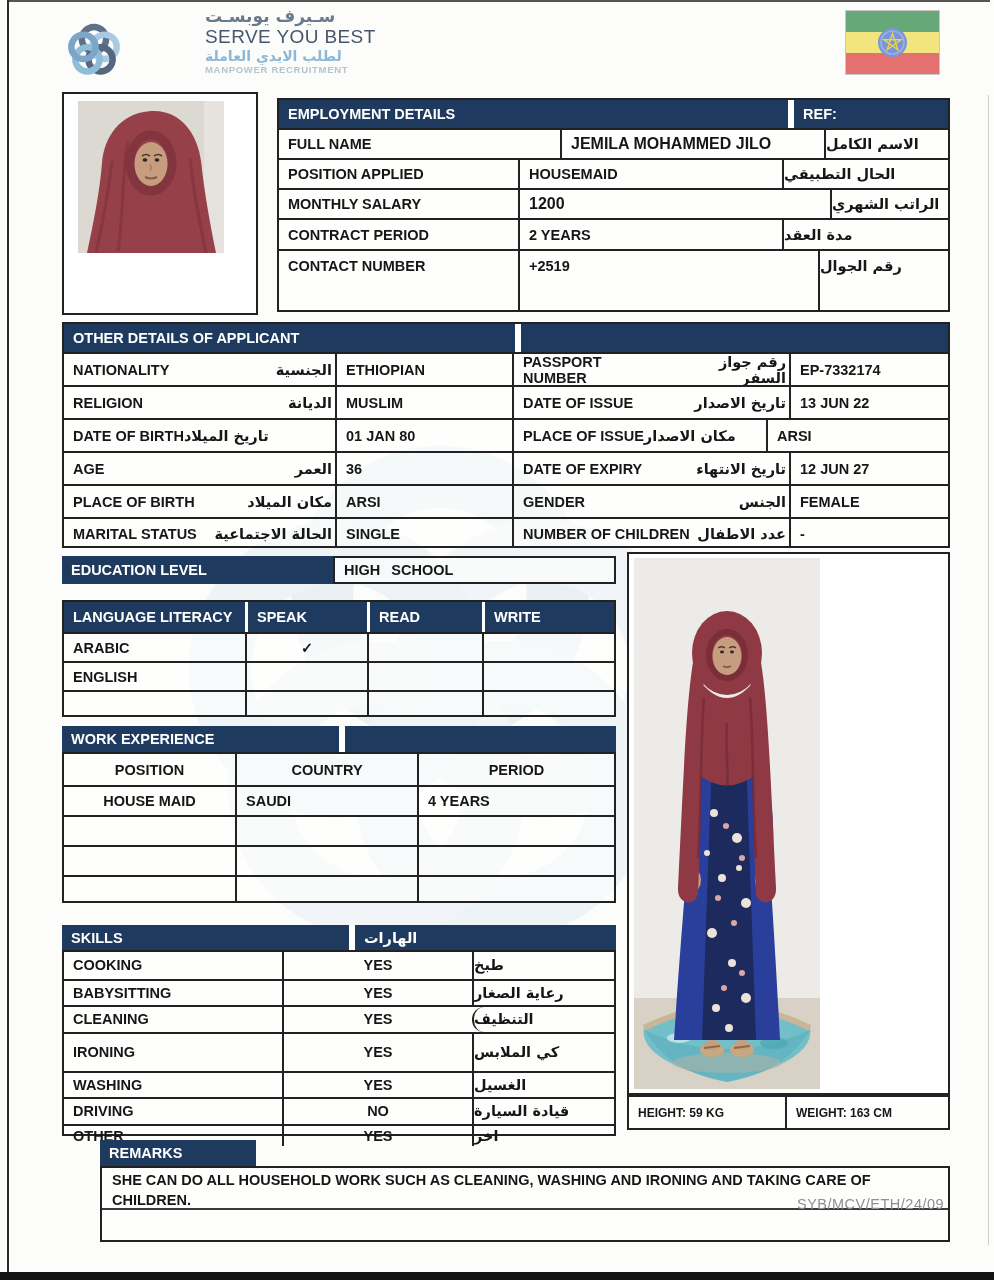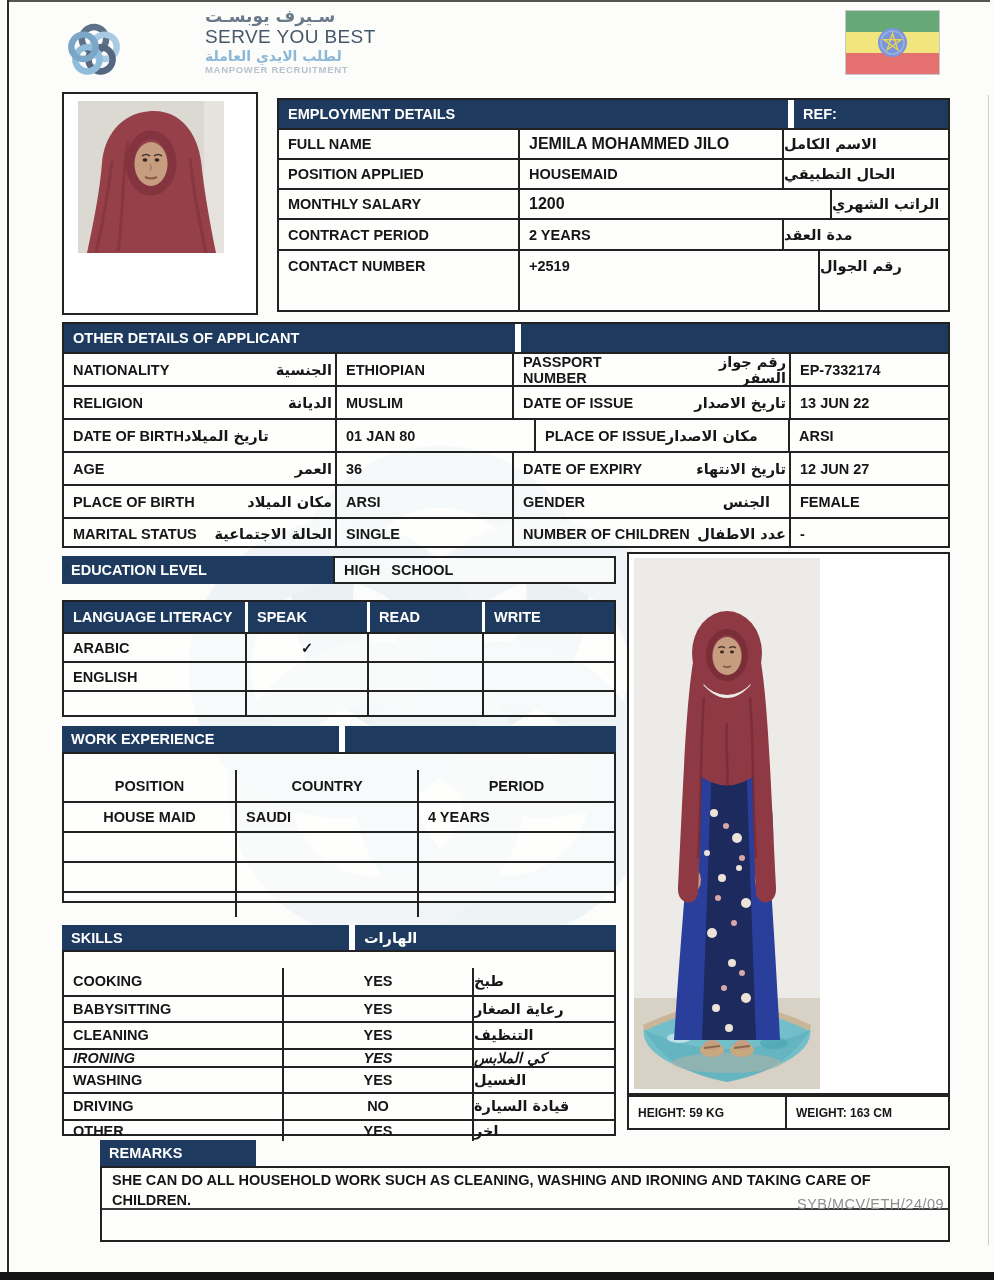--- a/index.html
+++ b/index.html
@@ -5,21 +5,21 @@
   html,body{margin:0;padding:0;background:#e9e9e9;}
   .page{position:relative;width:994px;height:1280px;background:#fcfcfa;overflow:hidden;
         font-family:"Liberation Sans",sans-serif;color:#161616;}
   .abs{position:absolute;}
   .ar{font-family:"DejaVu Sans",sans-serif;direction:rtl;}
   .navy{background:#1e3a5e;color:#fff;}
   .bartext{font-weight:bold;font-size:14.5px;display:flex;align-items:center;padding-left:9px;}
   
   .tbl{border:2px solid #222;box-sizing:border-box;background:rgba(255,255,255,0.55);}
   .row{display:flex;border-top:2px solid #222;box-sizing:border-box;}
-  .row:first-child{border-top:none;margin-top:16px;}
+  .row:first-child{border-top:none;}
   .cell{display:flex;align-items:center;box-sizing:border-box;font-size:14.5px;font-weight:bold;overflow:hidden;}
   .bl{border-left:2px solid #222;}
   .padl{padding-left:9px;}
   .padr{padding-right:7px;justify-content:flex-end;}
   .center{justify-content:center;}
   .topalign{align-items:flex-start;padding-top:7px;}
   .notch{background:#fff;width:6px;height:100%;}
   .wm{opacity:0.12;}
   .fineline{background:#2a2a2a;}
   .refcode{color:#8f8f8f;font-size:14.5px;letter-spacing:0.5px;}
@@ -87,21 +87,21 @@
     </svg>
   </div>
 
   <div class="abs tbl" style="left:277px;top:98px;width:673px;height:214px;">
     <div style="display:flex;height:28px;">
       <div class="navy bartext" style="width:500px;">EMPLOYMENT DETAILS</div>
       <div class="notch"></div>
       <div class="navy bartext" style="flex:1;">REF:</div>
     </div>
     <div class="row" style="height:30px;">
-      <div class="cell padl" style="width:239px;">FULL NAME</div>
+      <div class="cell padl" style="width:281px;">FULL NAME</div>
       <div class="cell padl bl" style="width:264px;font-size:16px;">JEMILA MOHAMMED JILO</div>
       <div class="cell ar padr bl" style="flex:1;">الاسم الكامل</div>
     </div>
     <div class="row" style="height:30px;">
       <div class="cell padl" style="width:239px;">POSITION APPLIED</div>
       <div class="cell padl bl" style="width:264px;">HOUSEMAID</div>
       <div class="cell ar padr bl" style="flex:1;">الحال التطبيقي</div>
     </div>
     <div class="row" style="height:30px;">
       <div class="cell padl" style="width:239px;">MONTHLY SALARY</div>
@@ -149,21 +149,21 @@
           <span>DATE OF ISSUE</span>
           <span class="ar">تاريخ الاصدار</span>
         </div>
       <div class="cell padl bl" style="flex:1;">13 JUN 22</div>
     </div>
     <div class="row" style="height:33px;">
       <div class="cell padl" style="width:271px;justify-content:flex-start;padding-right:3px;">
           <span>DATE OF BIRTH</span>
           <span class="ar">تاريخ الميلاد</span>
         </div>
-      <div class="cell padl bl" style="width:199px;">01 JAN 80</div>
+      <div class="cell padl bl" style="width:177px;">01 JAN 80</div>
       <div class="cell padl bl" style="width:254px;justify-content:flex-start;padding-right:3px;">
           <span>PLACE OF ISSUE</span>
           <span class="ar">مكان الاصدار</span>
         </div>
       <div class="cell padl bl" style="flex:1;">ARSI</div>
     </div>
     <div class="row" style="height:33px;">
       <div class="cell padl" style="width:271px;justify-content:space-between;padding-right:3px;">
           <span>AGE</span>
           <span class="ar">العمر</span>
@@ -174,21 +174,21 @@
           <span class="ar">تاريخ الانتهاء</span>
         </div>
       <div class="cell padl bl" style="flex:1;">12 JUN 27</div>
     </div>
     <div class="row" style="height:33px;">
       <div class="cell padl" style="width:271px;justify-content:space-between;padding-right:3px;">
           <span>PLACE OF BIRTH</span>
           <span class="ar">مكان الميلاد</span>
         </div>
       <div class="cell padl bl" style="width:177px;">ARSI</div>
-      <div class="cell padl bl" style="width:277px;justify-content:space-between;padding-right:19px;text-align:center;">
+      <div class="cell padl bl" style="width:277px;justify-content:space-between;padding-right:3px;text-align:center;">
           <span>GENDER</span>
           <span class="ar">الجنس</span>
         </div>
       <div class="cell padl bl" style="flex:1;">FEMALE</div>
     </div>
     <div class="row" style="height:31px;">
       <div class="cell padl" style="width:271px;justify-content:space-between;padding-right:3px;">
           <span>MARITAL STATUS</span>
           <span class="ar">الحالة الاجتماعية</span>
         </div>
@@ -281,23 +281,23 @@
         <div class="cell bl ar padr" style="flex:1;">طبخ</div>
       </div>
       <div class="row" style="height:26.5px;">
         <div class="cell padl" style="width:218px;">BABYSITTING</div>
         <div class="cell bl center" style="width:190px;">YES</div>
         <div class="cell bl ar padr" style="flex:1;">رعاية الصغار</div>
       </div>
       <div class="row" style="height:26.5px;">
         <div class="cell padl" style="width:218px;">CLEANING</div>
         <div class="cell bl center" style="width:190px;">YES</div>
-        <div class="cell bl ar padr" style="flex:1;">التنظيف</div>
-      </div>
-      <div class="row" style="height:18px;font-style:italic;">
+        <div class="cell bl ar padr" style="flex:1;border-radius:12px;">التنظيف</div>
+      </div>
+      <div class="row" style="height:39px;">
         <div class="cell padl" style="width:218px;">IRONING</div>
         <div class="cell bl center" style="width:190px;">YES</div>
         <div class="cell bl ar padr" style="flex:1;">كي الملابس</div>
       </div>
       <div class="row" style="height:26.5px;">
         <div class="cell padl" style="width:218px;">WASHING</div>
         <div class="cell bl center" style="width:190px;">YES</div>
         <div class="cell bl ar padr" style="flex:1;">الغسيل</div>
       </div>
       <div class="row" style="height:26.5px;">

